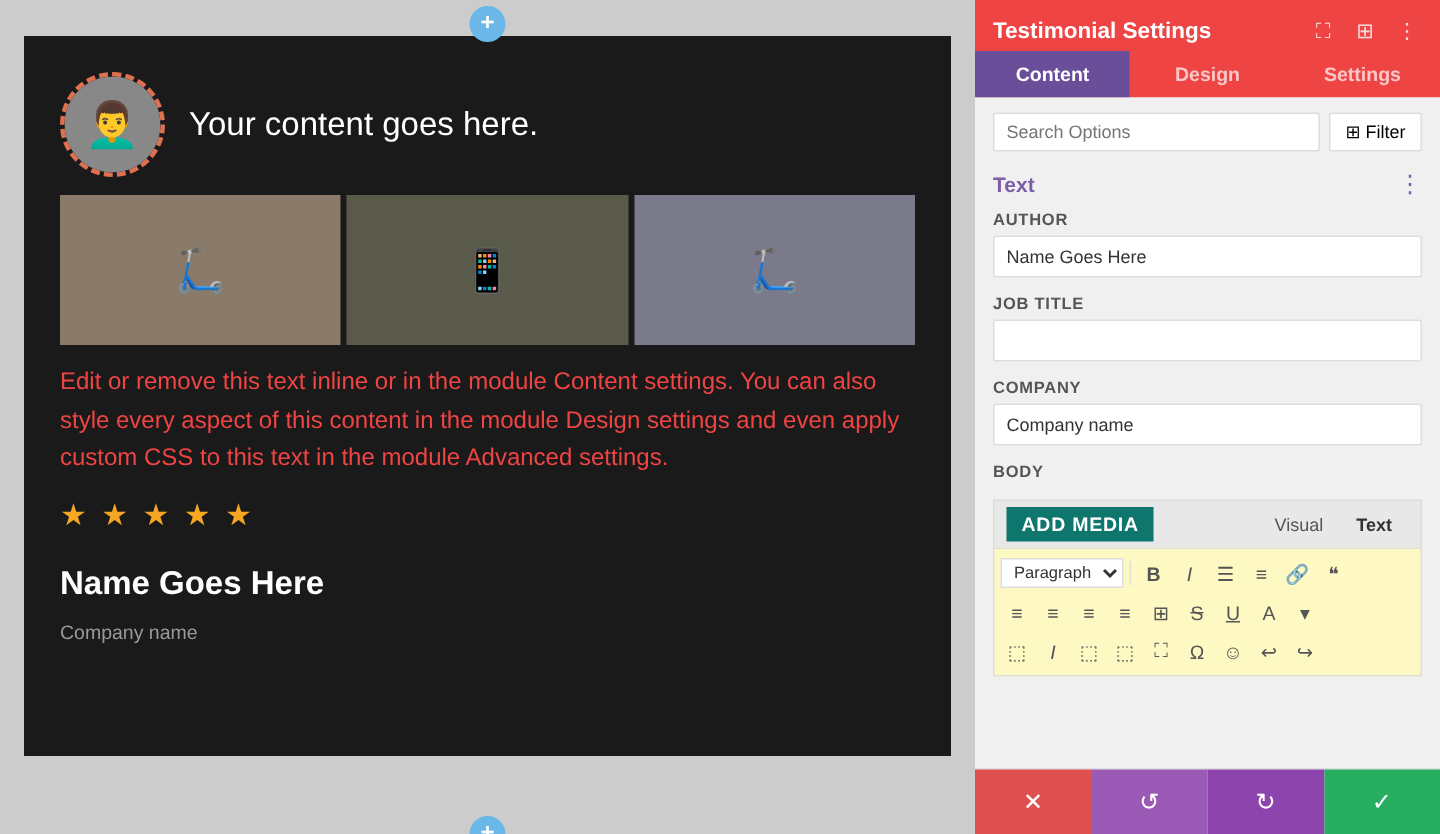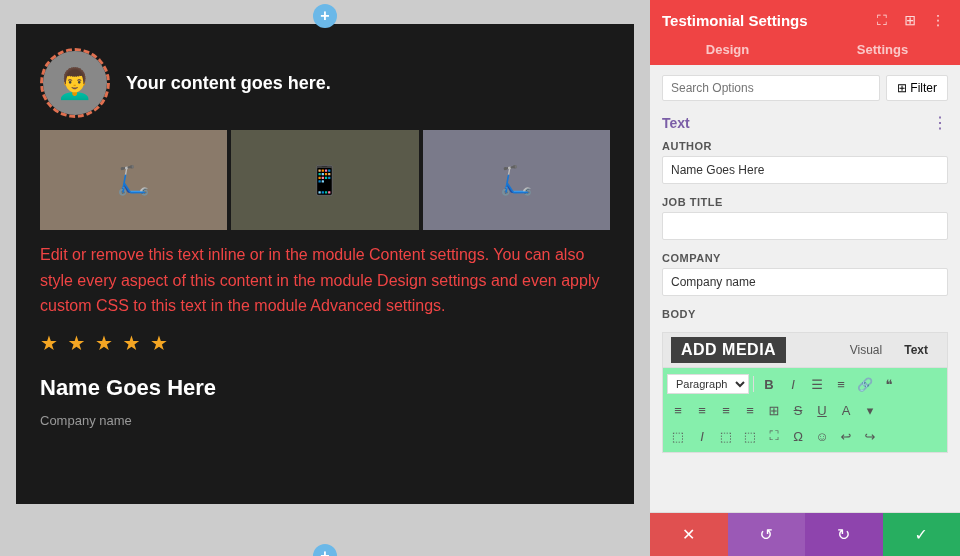--- a/index.html
+++ b/index.html
@@ -50,22 +50,22 @@
       flex-shrink: 0;
     }
     .avatar-img {
       width: 100%; height: 100%;
       background: #888;
       display: flex; align-items: center; justify-content: center;
       font-size: 30px;
     }
     .hero-title {
       color: white;
-      font-size: 18px;
-      font-weight: 700;
+      font-size: 22px;
+      font-weight: 400;
       text-align: right;
     }
     .image-row {
       display: flex;
       gap: 4px;
       height: 100px;
     }
     .img-block {
       flex: 1;
       background: #666;
@@ -261,25 +261,25 @@
     .editor-toolbar-top {
       display: flex;
       align-items: center;
       justify-content: space-between;
       background: #e8e8e8;
       border: 1px solid #ddd;
       border-bottom: none;
       padding: 4px 8px;
     }
     .add-media-btn {
-      background: #404040;
+      background: #0f766e;
       color: white;
       border: none;
       padding: 4px 10px;
-      font-size: 16px;
+      font-size: 13px;
       font-weight: 700;
       cursor: pointer;
       letter-spacing: 0.5px;
       text-transform: uppercase;
     }
     .visual-text-tabs {
       display: flex;
       gap: 0;
     }
     .vt-tab {
@@ -289,21 +289,21 @@
       color: #555;
       border: 1px solid transparent;
     }
     .vt-tab.active {
       color: #333;
       font-weight: 600;
     }
 
     .editor-toolbar {
       border: 1px solid #ddd;
-      background: #86efac;
+      background: #fef9c3;
       padding: 3px 4px;
     }
     .toolbar-row {
       display: flex;
       align-items: center;
       gap: 2px;
       flex-wrap: wrap;
       padding: 2px 0;
     }
     .tb-select {
@@ -386,20 +386,21 @@
   <div class="panel-header">
     <div class="panel-title-row">
       <span class="panel-title">Testimonial Settings</span>
       <div class="panel-title-icons">
         <span class="panel-icon-btn">⛶</span>
         <span class="panel-icon-btn">⊞</span>
         <span class="panel-icon-btn">⋮</span>
       </div>
     </div>
     <div class="panel-tabs">
+      <div class="panel-tab active">Content</div>
       <div class="panel-tab">Design</div>
       <div class="panel-tab">Settings</div>
     </div>
   </div>
 
   <div class="panel-body">
     <div class="search-row">
       <input class="search-input" type="text" placeholder="Search Options" style="">
       <button class="filter-btn">⊞ Filter</button>
     </div>

